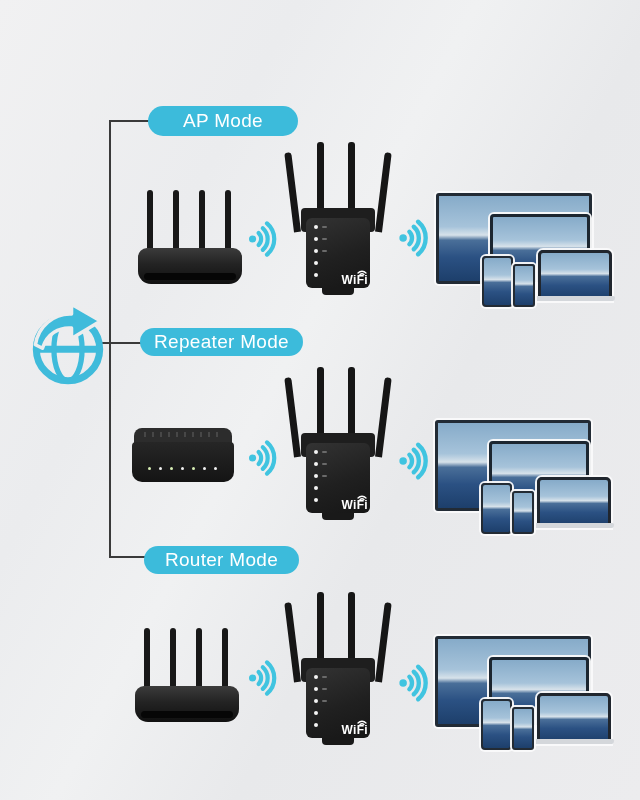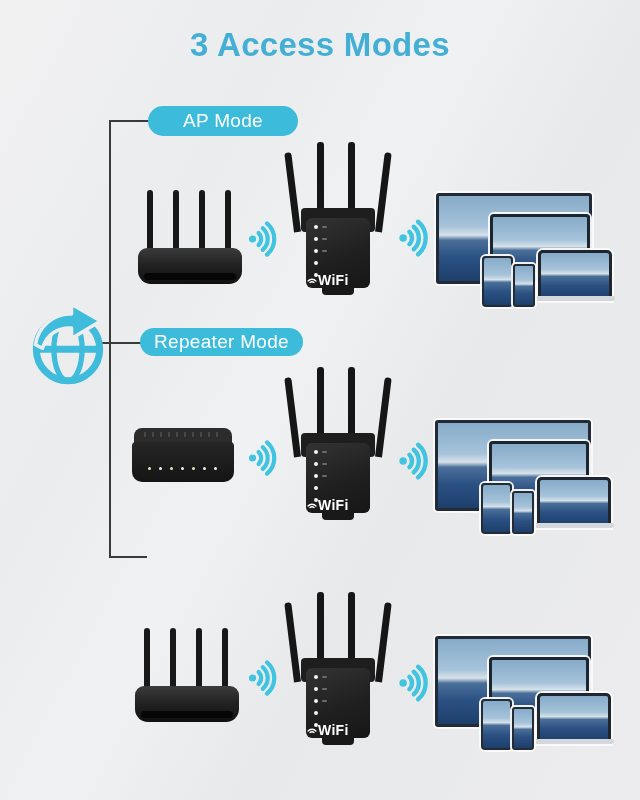--- a/index.html
+++ b/index.html
@@ -81,22 +81,22 @@
   .ext .ebody {
     position:absolute; left:14px; top:76px; width:64px; height:70px;
     background:linear-gradient(160deg,#333333 0%,#202020 55%,#161616 100%); border-radius:6px;
   }
   .ext .ledcol { position:absolute; left:8px; top:7px; display:flex; flex-direction:column; gap:8px; }
   .ext .ledrow { display:flex; align-items:center; gap:4px; }
   .ext .dot { width:4px; height:4px; border-radius:50%; background:#f4f4f4; }
   .ext .mark { width:5px; height:2px; background:#6a6a6a; border-radius:1px; }
   .ext .brand {
     position:absolute; left:0; right:-14px; bottom:4px; text-align:right;
-    color:#ffffff; font-size:14px; font-weight:700; letter-spacing:.3px; line-height:8px;
-    display:flex; flex-direction:row; align-items:flex-end; padding-right:16px;
+    color:#ffffff; font-size:12px; font-weight:700; letter-spacing:.3px; line-height:8px;
+    display:flex; flex-direction:column; align-items:flex-end; padding-right:16px;
   }
   .ext .tab { position:absolute; left:30px; top:146px; width:32px; height:7px; background:#191919; border-radius:0 0 4px 4px; }
 
   
   .clients { width:184px; height:115px; }
   .scr { background:linear-gradient(180deg,#86abc9 0%,#a6c3da 36%,#d7e2ea 46%,#4a6f99 52%,#2b5183 72%,#1d3f6b 100%); }
   .tv {
     position:absolute; left:0; top:3px; width:150px; height:85px;
     border:3px solid #222b35; border-radius:3px; box-shadow:0 0 0 2px rgba(250,250,251,.95); z-index:1;
   }
@@ -118,40 +118,40 @@
   .phone {
     position:absolute; left:77px; top:74px; width:18px; height:39px;
     border:2px solid #232b34; border-radius:3px; box-shadow:0 0 0 2px rgba(250,250,251,.95); z-index:4;
   }
 </style>
 </head>
 <body>
 
 <div class="stage">
 
-  <div class="title">3 Access Modes</div>
 
   <div class="line" style="left:109px;top:121px;width:2px;height:436px;"></div>
   <div class="line" style="left:109px;top:120px;width:42px;height:2px;"></div>
   <div class="line" style="left:96px;top:342px;width:47px;height:2px;"></div>
   <div class="line" style="left:109px;top:556px;width:38px;height:2px;"></div>
 
   <div class="abs globe">
     <svg viewBox="0 0 100 100" width="88" height="88">
       <g stroke="#3FBBDB" fill="none" stroke-width="8">
         <circle cx="50" cy="57" r="36"></circle>
         <line x1="15" y1="57" x2="85" y2="57"></line>
         <ellipse cx="50" cy="57" rx="16" ry="36" stroke-width="6"></ellipse>
       </g>
       <path d="M13,52 C16,31 34,16 54,17 L54,6 L87,25 L54,45 L54,33 C40,32 26,39 21,56 Z" fill="#3FBBDB" stroke="#ECEDEE" stroke-width="4" stroke-linejoin="round"></path>
     </svg>
   </div>
 
   <div class="pill pill-rep">Repeater Mode</div>
   <div class="pill pill-ap">AP Mode</div>
+  <div class="pill pill-rou">Router Mode</div>
 
   <div class="abs router" style="left:138px;top:190px;">
     <div class="ant a1"></div>
     <div class="ant a2"></div>
     <div class="ant a3"></div>
     <div class="ant a4"></div>
     <div class="body"></div>
   </div>
 
   <div class="abs wifi" style="left:246px;top:215px;">

